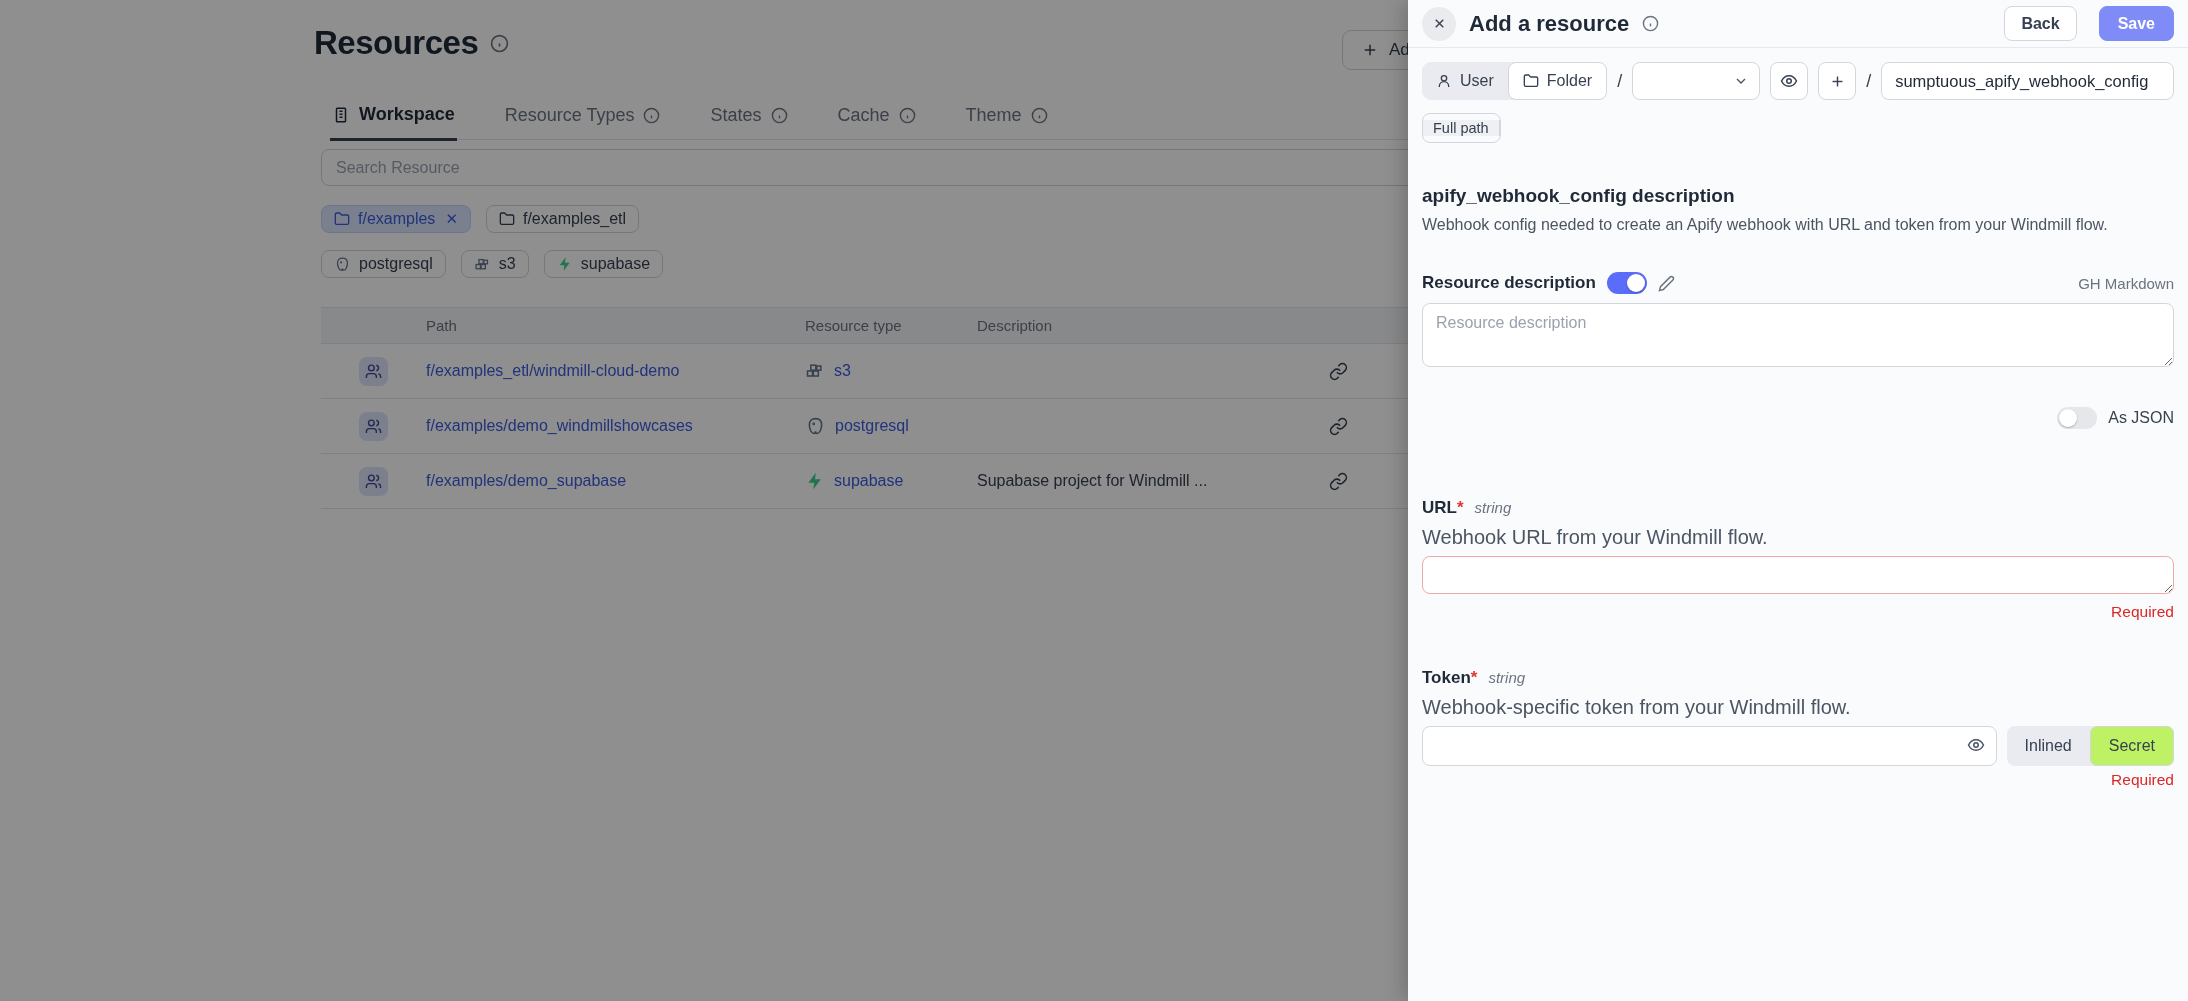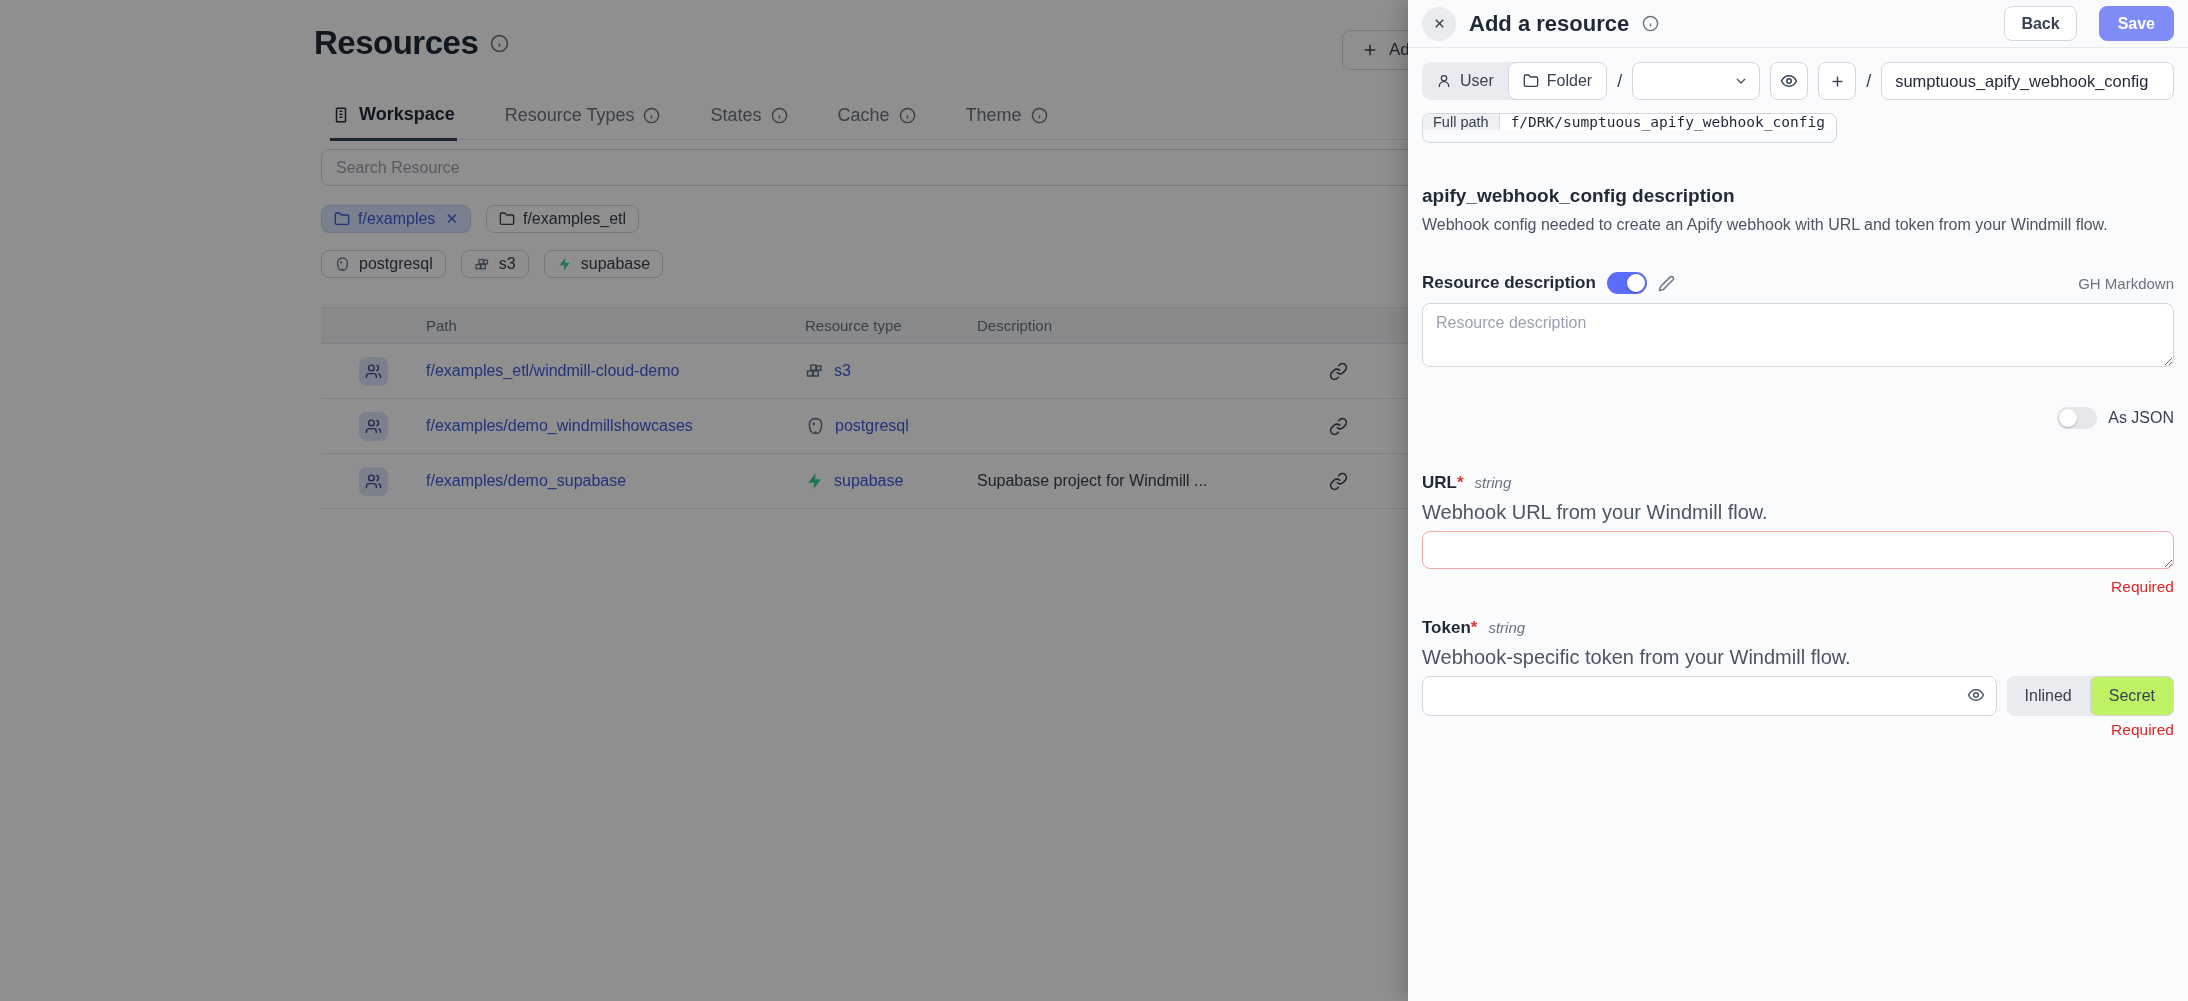--- a/index.html
+++ b/index.html
@@ -89,21 +89,21 @@
   .slash { font-size: 18px; color: #374151; }
   .folder-select { width: 128px; height: 38px; background: #fff; border: 1px solid #d3d7dd;
     border-radius: 8px; display: flex; align-items: center; justify-content: flex-end;
     padding: 0 10px; color: #4b5563; cursor: pointer; }
   .sq-btn { width: 38px; height: 38px; background: #fff; border: 1px solid #d3d7dd;
     border-radius: 8px; display: flex; align-items: center; justify-content: center;
     color: #374151; cursor: pointer; }
   .name-input { flex: 1; height: 38px; border: 1px solid #d3d7dd; border-radius: 8px;
     background: #fff; padding: 16px 13px; font-size: 16.5px; color: #1f2937; font-family: inherit; }
 
-  .fullpath-row { margin-top: 13px; display: inline-flex; align-items: flex-start;
+  .fullpath-row { margin-top: 13px; display: inline-flex; align-items: center;
     border: 1px solid #d3d7dd; border-radius: 8px; overflow: hidden; height: 30px; }
   .fullpath-label { display: flex; align-items: center; background: #eef0f3;
     border-right: 1px solid #d3d7dd; padding: 0 10px; font-size: 14.5px; color: #374151; }
   .fullpath-value { display: flex; align-items: center; background: #fff; padding: 0 11px;
     font-family: "DejaVu Sans Mono", monospace; font-size: 14.5px; color: #1f2937; }
 
   .rt-heading { margin-top: 42px; font-size: 19px; font-weight: 700; color: #1f2937; }
   .rt-desc { margin-top: 9px; font-size: 16px; color: #4b5563; }
 
   .resdesc-row { margin-top: 38px; display: flex; align-items: center; gap: 11px; }
@@ -118,21 +118,21 @@
   .desc-textarea { margin-top: 9px; width: 100%; height: 64px; border: 1px solid #d3d7dd;
     border-radius: 8px; background: #fff; padding: 10px 13px; font-size: 16px;
     font-family: inherit; color: #1f2937; resize: vertical; }
   .desc-textarea::placeholder { color: #9aa2af; }
 
   .asjson-row { margin-top: 36px; display: flex; align-items: center; justify-content: flex-end; gap: 11px;
     font-size: 16px; color: #374151; }
 
   .field-block { margin-top: 44px; }
   .field-label-row { display: flex; align-items: baseline; gap: 11px; }
-  .field-name { font-size: 17px; font-weight: 700; color: #1f2937; }
+  .field-name { font-size: 17px; font-weight: 700; color: #1f2937; margin-top: 25px; }
   .req-star { color: #e3342f; font-weight: 700; }
   .field-type { font-size: 15px; font-style: italic; color: #6b7280; }
   .field-help { margin-top: 8px; font-size: 20px; color: #4b5563; }
   .url-textarea { margin-top: 7px; width: 100%; height: 38px; border: 1px solid #f1a8a8;
     border-radius: 8px; background: #fff; padding: 8px 13px; font-size: 16px;
     font-family: inherit; resize: vertical; }
   .required-note { margin-top: 5px; text-align: right; font-size: 15.5px; color: #dc2626; }
 
   .token-row { margin-top: 7px; display: flex; align-items: center; gap: 10px; }
   .token-input-wrap { position: relative; flex: 1; }
@@ -466,21 +466,20 @@
           </span>
         </button>
 
         <span class="slash">/</span>
 
         <input class="name-input" value="sumptuous_apify_webhook_config" style="">
       </div>
 
       <div class="fullpath-row">
         <span class="fullpath-label">Full path</span>
-        <span class="fullpath-value">f/DRK/sumptuous_apify_webhook_config</span>
       </div>
 
       <div class="rt-heading">apify_webhook_config description</div>
       <div class="rt-desc">Webhook config needed to create an Apify webhook with URL and token from your Windmill flow.</div>
 
       <div class="resdesc-row">
         <span class="resdesc-label">Resource description</span>
         <div class="toggle on">
             <div class="knob"></div>
           </div>

